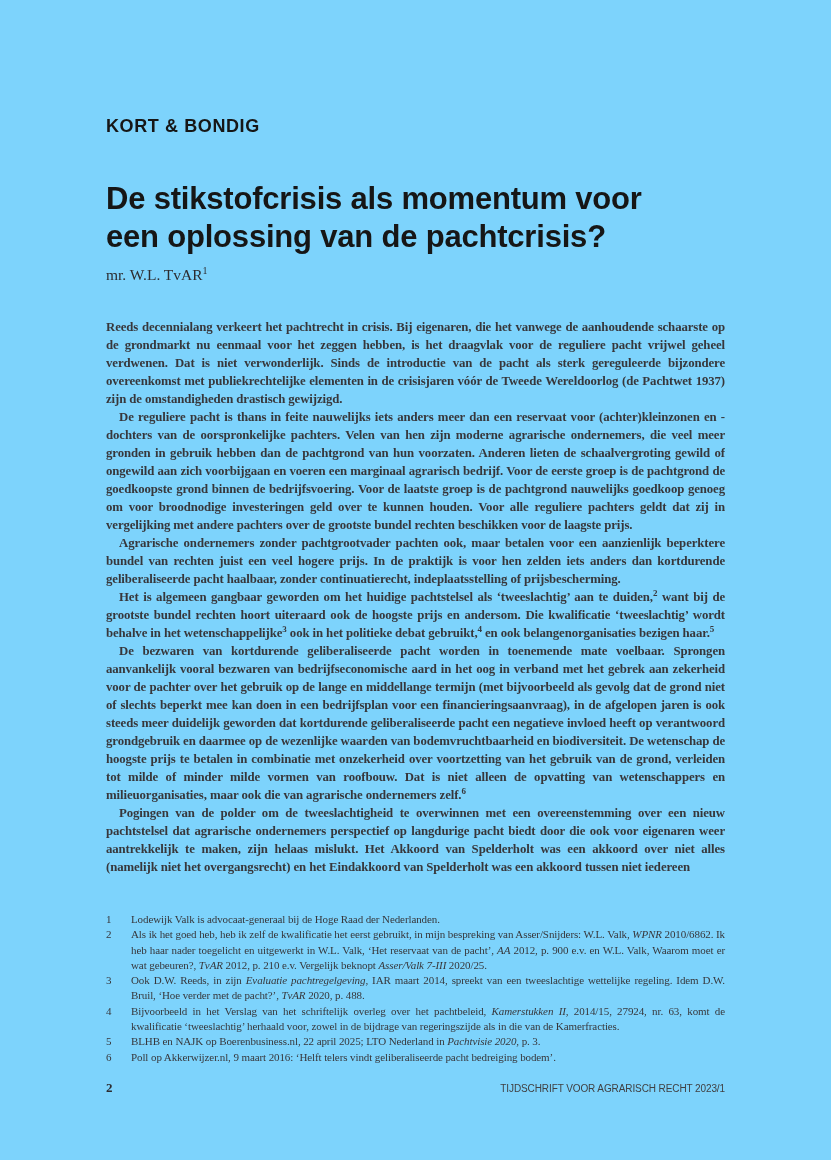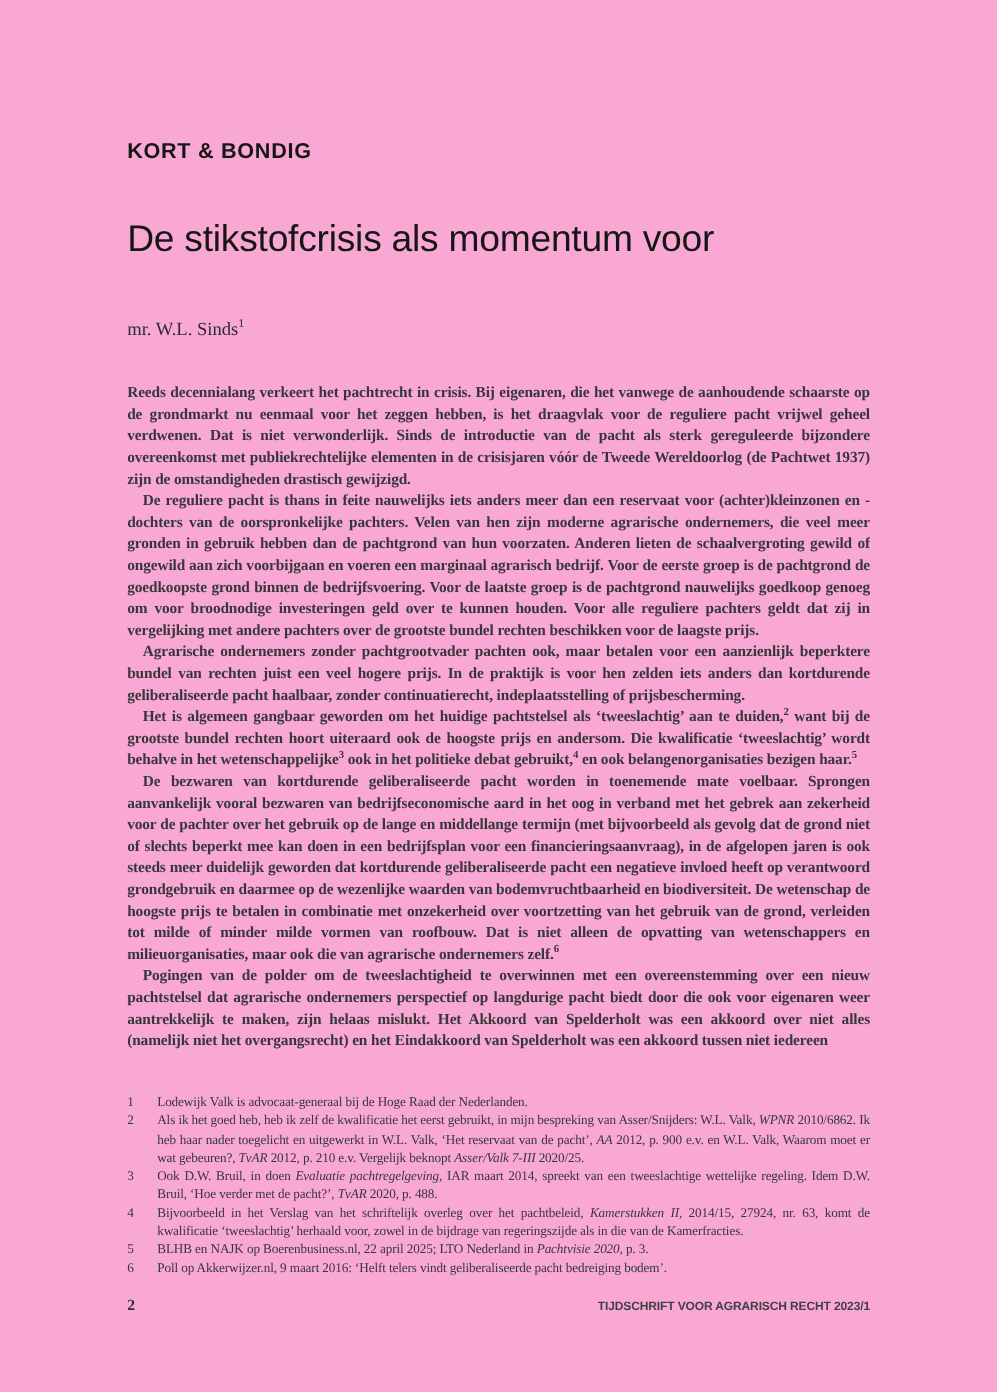--- a/index.html
+++ b/index.html
@@ -1,37 +1,37 @@
 <!DOCTYPE html>
 <html><head>
 <meta charset="utf-8">
 <style>
   html, body { margin: 0; padding: 0; background: #e8e8e8; }
   .page {
     position: relative;
     width: 831px;
     height: 1160px;
-    background: #f9a8d4;
+    background: #7dd3fc;
     margin: 0 auto;
     overflow: hidden;
   }
 
   .kicker {
     position: absolute; left: 106px; top: 116px; width: 619px;
     font-family: "Liberation Sans", sans-serif;
     font-weight: bold;
     font-size: 18px;
     letter-spacing: 0.6px;
     color: #161616;
   }
   .title {
     position: absolute; left: 106px; top: 180px; width: 640px;
     margin: 0;
     font-family: "Liberation Sans", sans-serif;
-    font-weight: normal;
+    font-weight: bold;
     font-size: 31px;
     line-height: 38px;
     letter-spacing: -0.2px;
     color: #161616;
   }
   .author {
     position: absolute; left: 106px; top: 266px; width: 619px;
     font-family: "Liberation Serif", serif;
     font-size: 15.5px;
     color: #2c2c30;
@@ -68,38 +68,39 @@
   .footer {
     position: absolute; left: 106px; top: 1080px; width: 619px;
     display: flex; align-items: baseline; justify-content: space-between;
   }
   .page-num {
     font-family: "Liberation Serif", serif;
     font-size: 13px; font-weight: bold; color: #2c2c30;
   }
   .journal {
     font-family: "Liberation Sans", sans-serif;
-    font-size: 10px; font-weight: bold;
+    font-size: 10px; font-weight: normal;
     letter-spacing: -0.1px;
     color: #404042;
   }
 </style>
 </head>
 <body>
 
 <div class="page">
 
   <div class="kicker">KORT &amp; BONDIG</div>
 
   <h1 class="title" id="title">
       <div>De stikstofcrisis als momentum voor</div>
+      <div>een oplossing van de pachtcrisis?</div>
     </h1>
 
   <div class="author">
-    <span>mr. W.L. Sinds</span><sup>1</sup>
+    <span>mr. W.L. TvAR</span><sup>1</sup>
   </div>
 
   <div class="body-text" id="body-text">
       <p class="no-indent"><span>Reeds decennialang verkeert het pachtrecht in crisis. Bij eigenaren, die het vanwege de aanhoudende schaarste op de grondmarkt nu eenmaal voor het zeggen hebben, is het draagvlak voor de reguliere pacht vrijwel geheel verdwenen. Dat is niet verwonderlijk. Sinds de introductie van de pacht als sterk gereguleerde bijzondere overeenkomst met publiekrechtelijke elementen in de crisisjaren vóór de Tweede Wereldoorlog (de Pachtwet 1937) zijn de omstandigheden drastisch gewijzigd.</span></p>
       <p class=""><span>De reguliere pacht is thans in feite nauwelijks iets anders meer dan een reservaat voor (achter)kleinzonen en -dochters van de oorspronkelijke pachters. Velen van hen zijn moderne agrarische ondernemers, die veel meer gronden in gebruik hebben dan de pachtgrond van hun voorzaten. Anderen lieten de schaalvergroting gewild of ongewild aan zich voorbijgaan en voeren een marginaal agrarisch bedrijf. Voor de eerste groep is de pachtgrond de goedkoopste grond binnen de bedrijfsvoering. Voor de laatste groep is de pachtgrond nauwelijks goedkoop genoeg om voor broodnodige investeringen geld over te kunnen houden. Voor alle reguliere pachters geldt dat zij in vergelijking met andere pachters over de grootste bundel rechten beschikken voor de laagste prijs.</span></p>
       <p class=""><span>Agrarische ondernemers zonder pachtgrootvader pachten ook, maar betalen voor een aanzienlijk beperktere bundel van rechten juist een veel hogere prijs. In de praktijk is voor hen zelden iets anders dan kortdurende geliberaliseerde pacht haalbaar, zonder continuatierecht, indeplaatsstelling of prijsbescherming.</span></p>
       <p class=""><span>Het is algemeen gangbaar geworden om het huidige pachtstelsel als ‘tweeslachtig’ aan te duiden,</span><sup>2</sup><span> want bij de grootste bundel rechten hoort uiteraard ook de hoogste prijs en andersom. Die kwalificatie ‘tweeslachtig’ wordt behalve in het wetenschappelijke</span><sup>3</sup><span> ook in het politieke debat gebruikt,</span><sup>4</sup><span> en ook belangenorganisaties bezigen haar.</span><sup>5</sup></p>
       <p class=""><span>De bezwaren van kortdurende geliberaliseerde pacht worden in toenemende mate voelbaar. Sprongen aanvankelijk vooral bezwaren van bedrijfseconomische aard in het oog in verband met het gebrek aan zekerheid voor de pachter over het gebruik op de lange en middellange termijn (met bijvoorbeeld als gevolg dat de grond niet of slechts beperkt mee kan doen in een bedrijfsplan voor een financieringsaanvraag), in de afgelopen jaren is ook steeds meer duidelijk geworden dat kortdurende geliberaliseerde pacht een negatieve invloed heeft op verantwoord grondgebruik en daarmee op de wezenlijke waarden van bodemvruchtbaarheid en biodiversiteit. De wetenschap de hoogste prijs te betalen in combinatie met onzekerheid over voortzetting van het gebruik van de grond, verleiden tot milde of minder milde vormen van roofbouw. Dat is niet alleen de opvatting van wetenschappers en milieuorganisaties, maar ook die van agrarische ondernemers zelf.</span><sup>6</sup></p>
       <p class=""><span>Pogingen van de polder om de tweeslachtigheid te overwinnen met een overeenstemming over een nieuw pachtstelsel dat agrarische ondernemers perspectief op langdurige pacht biedt door die ook voor eigenaren weer aantrekkelijk te maken, zijn helaas mislukt. Het Akkoord van Spelderholt was een akkoord over niet alles (namelijk niet het overgangsrecht) en het Eindakkoord van Spelderholt was een akkoord tussen niet iedereen</span></p>
     </div>
@@ -108,21 +109,21 @@
       <div class="fn-row">
         <span class="fn-num">1</span>
         <span class="fn-text"><span>Lodewijk Valk is advocaat-generaal bij de Hoge Raad der Nederlanden.</span></span>
       </div>
       <div class="fn-row">
         <span class="fn-num">2</span>
         <span class="fn-text"><span>Als ik het goed heb, heb ik zelf de kwalificatie het eerst gebruikt, in mijn bespreking van Asser/Snijders: W.L. Valk, </span><span class="it">WPNR</span><span> 2010/6862. Ik heb haar nader toegelicht en uitgewerkt in W.L. Valk, ‘Het reservaat van de pacht’, </span><span class="it">AA</span><span> 2012, p. 900 e.v. en W.L. Valk, Waarom moet er wat gebeuren?, </span><span class="it">TvAR</span><span> 2012, p. 210 e.v. Vergelijk beknopt </span><span class="it">Asser/Valk 7-III</span><span> 2020/25.</span></span>
       </div>
       <div class="fn-row">
         <span class="fn-num">3</span>
-        <span class="fn-text"><span>Ook D.W. Bruil, in doen </span><span class="it">Evaluatie pachtregelgeving</span><span>, IAR maart 2014, spreekt van een tweeslachtige wettelijke regeling. Idem D.W. Bruil, ‘Hoe verder met de pacht?’, </span><span class="it">TvAR</span><span> 2020, p. 488.</span></span>
+        <span class="fn-text"><span>Ook D.W. Reeds, in zijn </span><span class="it">Evaluatie pachtregelgeving</span><span>, IAR maart 2014, spreekt van een tweeslachtige wettelijke regeling. Idem D.W. Bruil, ‘Hoe verder met de pacht?’, </span><span class="it">TvAR</span><span> 2020, p. 488.</span></span>
       </div>
       <div class="fn-row">
         <span class="fn-num">4</span>
         <span class="fn-text"><span>Bijvoorbeeld in het Verslag van het schriftelijk overleg over het pachtbeleid, </span><span class="it">Kamerstukken II</span><span>, 2014/15, 27924, nr. 63, komt de kwalificatie ‘tweeslachtig’ herhaald voor, zowel in de bijdrage van regeringszijde als in die van de Kamerfracties.</span></span>
       </div>
       <div class="fn-row">
         <span class="fn-num">5</span>
         <span class="fn-text"><span>BLHB en NAJK op Boerenbusiness.nl, 22 april 2025; LTO Nederland in </span><span class="it">Pachtvisie 2020</span><span>, p. 3.</span></span>
       </div>
       <div class="fn-row">

